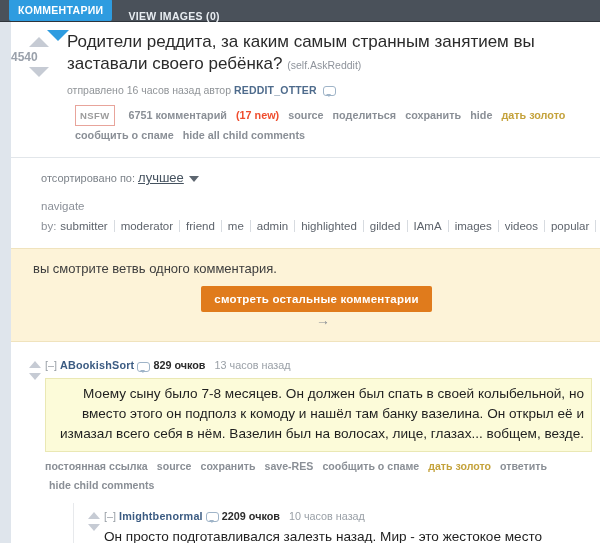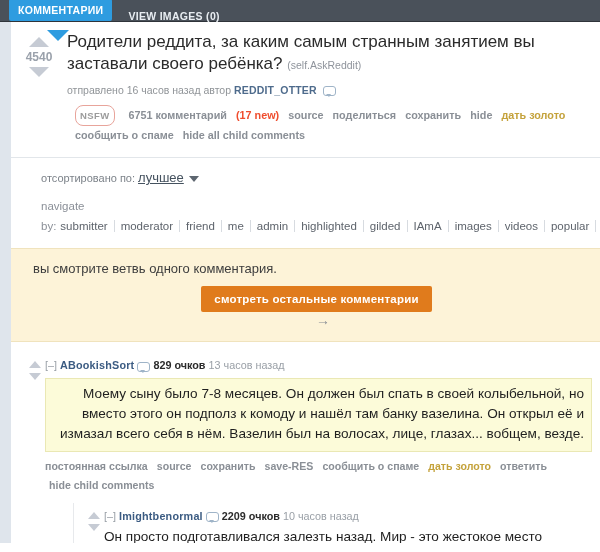--- a/index.html
+++ b/index.html
@@ -79,21 +79,20 @@
   }
 
   
   .post {
     display: flex;
     padding: 9px 0 0 0;
   }
   .votebox {
     width: 56px;
     flex: 0 0 56px;
-    text-align: center;
     padding-top: 6px;
     box-sizing: border-box;
   }
   .arrow-up, .arrow-down {
     width: 0; height: 0;
     margin: 0 auto;
     border-left: 10px solid transparent;
     border-right: 10px solid transparent;
     cursor: pointer;
   }
@@ -163,21 +162,21 @@
     margin-right: 9px;
     white-space: nowrap;
   }
   .nsfw {
     display: inline-block;
     border: 1px solid #e8a49b;
     color: #9b9b9b;
     font-size: 9.5px;
     font-weight: bold;
     padding: 1px 4px;
-    border-radius: 8px;
+    border-radius: 0;
     margin-right: 11px;
     letter-spacing: .4px;
   }
   .num-comments { color: #5a5f66; margin-right: 4px; }
   .new-count { color: #ef4d2e; margin-right: 9px; }
   .gold { color: #c4a23b !important; }
 
   .hr {
     height: 1px;
     background: #e2e6ea;
@@ -285,21 +284,21 @@
     color: #9aa0a7;
     line-height: 1.4;
   }
   .collapse { color: #9aa0a7; margin-right: 3px; }
   .ctagline .cauthor {
     color: #3b5b82;
     font-weight: bold;
     letter-spacing: .2px;
   }
   .ctagline .cscore { color: #2b2b2b; font-weight: bold; margin-left: 3px; }
-  .ctagline .ctime { color: #9aa0a7; margin-left: 3px; }
+  .ctagline .ctime { color: #9aa0a7; margin-left: 9px; }
 
   .cbody {
     font-size: 13.6px;
     line-height: 1.5;
     color: #1f1f1f;
     margin-top: 3px;
   }
   .cbody.highlight {
     background: #fcfbd9;
     border: 1px solid #eae8b4;

